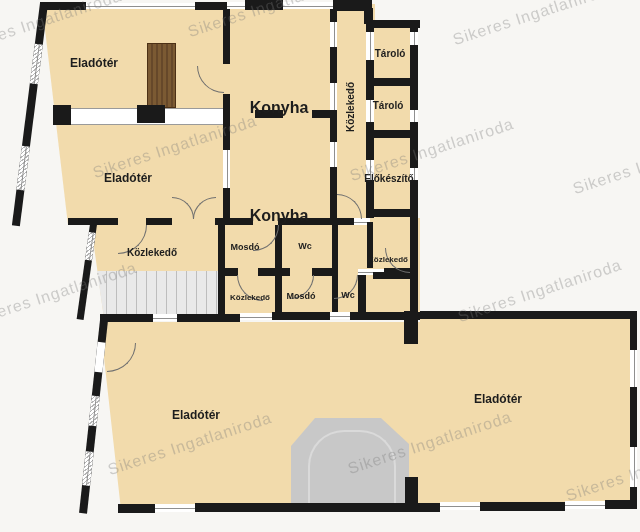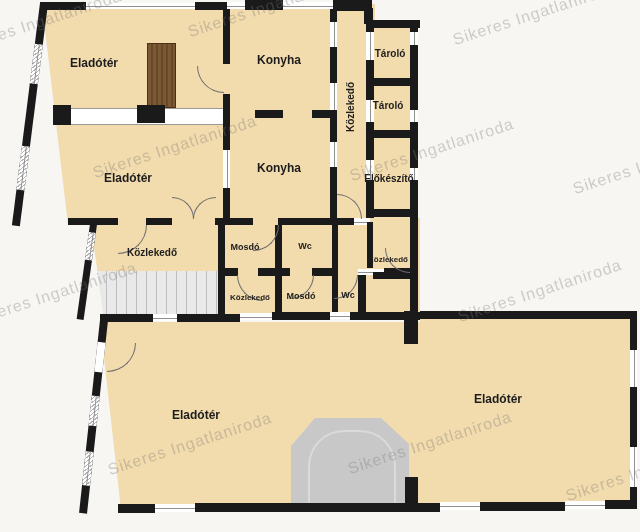--- a/index.html
+++ b/index.html
@@ -24,21 +24,21 @@
   .stairs{position:absolute;background:repeating-linear-gradient(90deg,var(--stairs-fill,#e9e9e9) 0 9px,var(--stairs-line,#bdbdbd) 9px 10px);}
   .entr{position:absolute;background:var(--entrance-fill,#c8c8c8);}
   .entr-inner{position:absolute;left:17px;top:14px;width:84px;height:78px;
         border:2px solid var(--entrance-line,#dadada);border-bottom:none;
         border-radius:36px 36px 0 0;}
   .furn{position:absolute;background:repeating-linear-gradient(90deg,var(--furniture,#7b5a33) 0 3px,var(--furniture-dark,#66482a) 3px 5px);
         border:1px solid #4c3015;}
   .lbl{position:absolute;transform:translate(-50%,-50%);font-weight:bold;
        color:var(--label,#1d1d1d);white-space:nowrap;line-height:1;}
   .lbl.vert{transform:translate(-50%,-50%) rotate(-90deg);}
-  .f12{font-size:12px;} .f11{font-size:12px;} .f10{font-size:10px;}
+  .f12{font-size:12px;} .f11{font-size:16px;margin-top:48px;} .f10{font-size:10px;}
   .f9{font-size:9px;} .f8{font-size:8px;}
   .wm{position:absolute;transform:translate(-50%,-50%) rotate(-18deg);
       font-size:16px;letter-spacing:1px;color:var(--watermark-color,rgba(120,120,120,.34));
       white-space:nowrap;pointer-events:none;}
 </style>
 </head>
 <body>
 
 <div id="stage">
 

